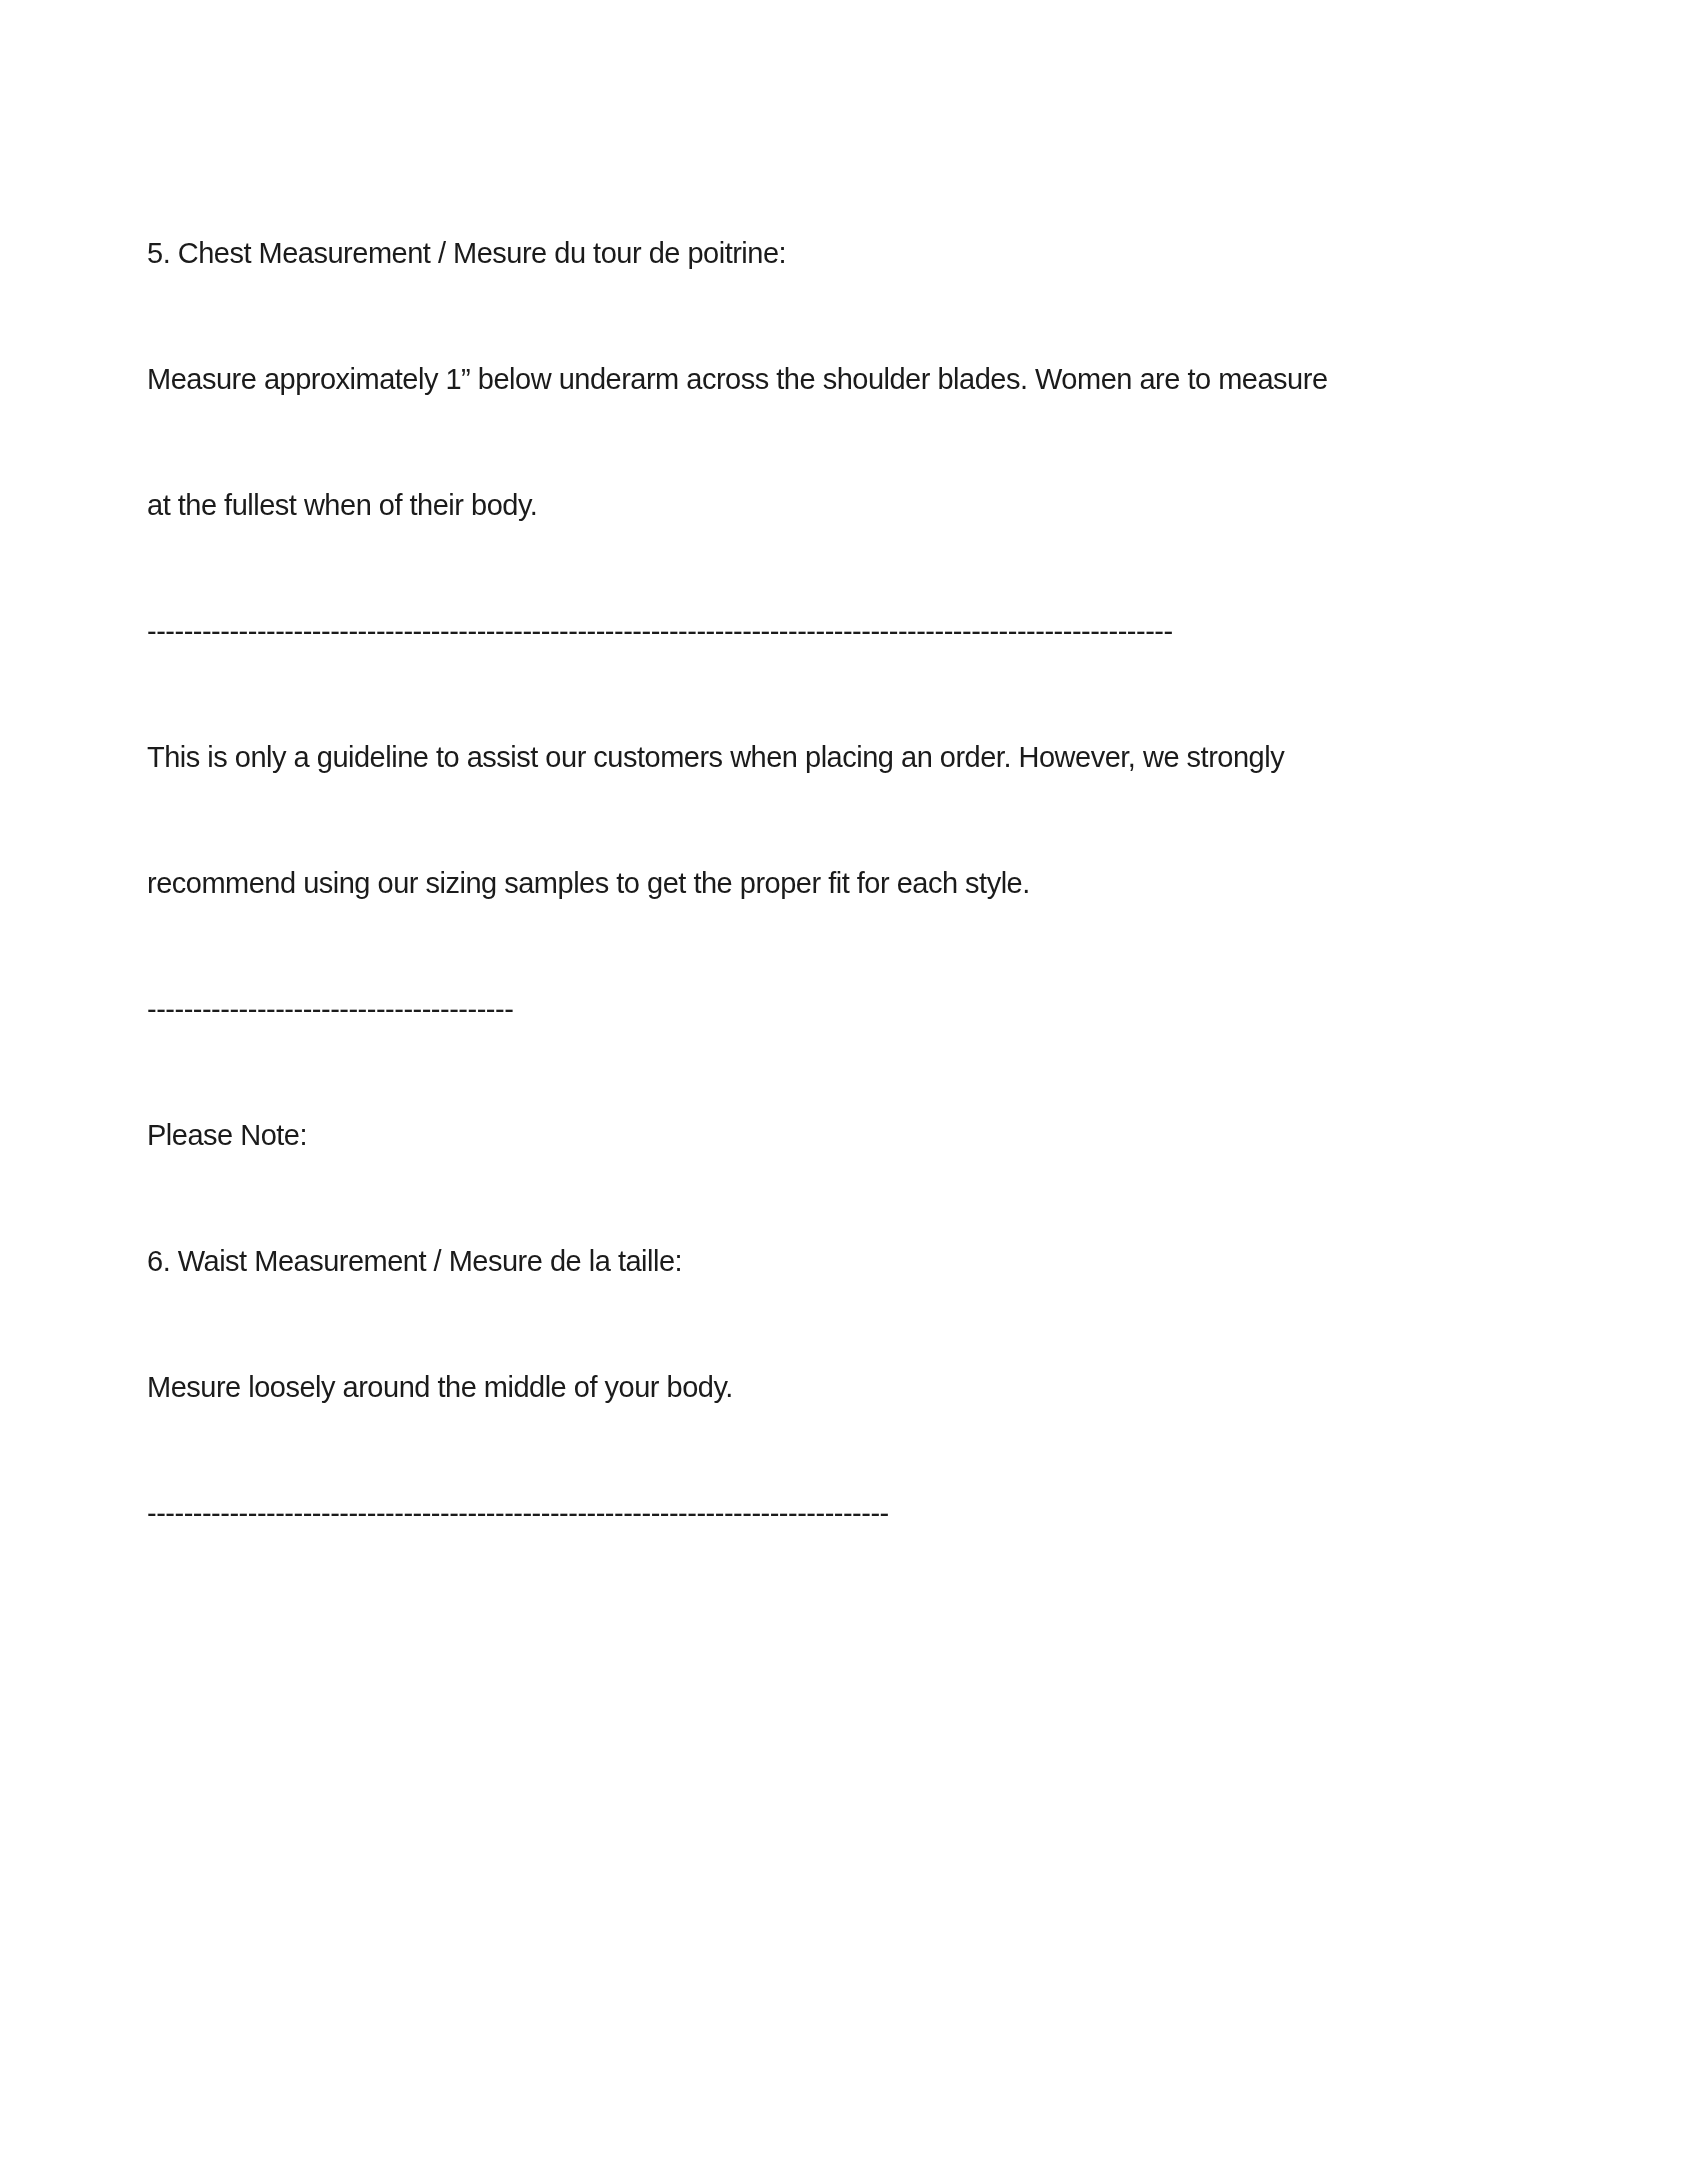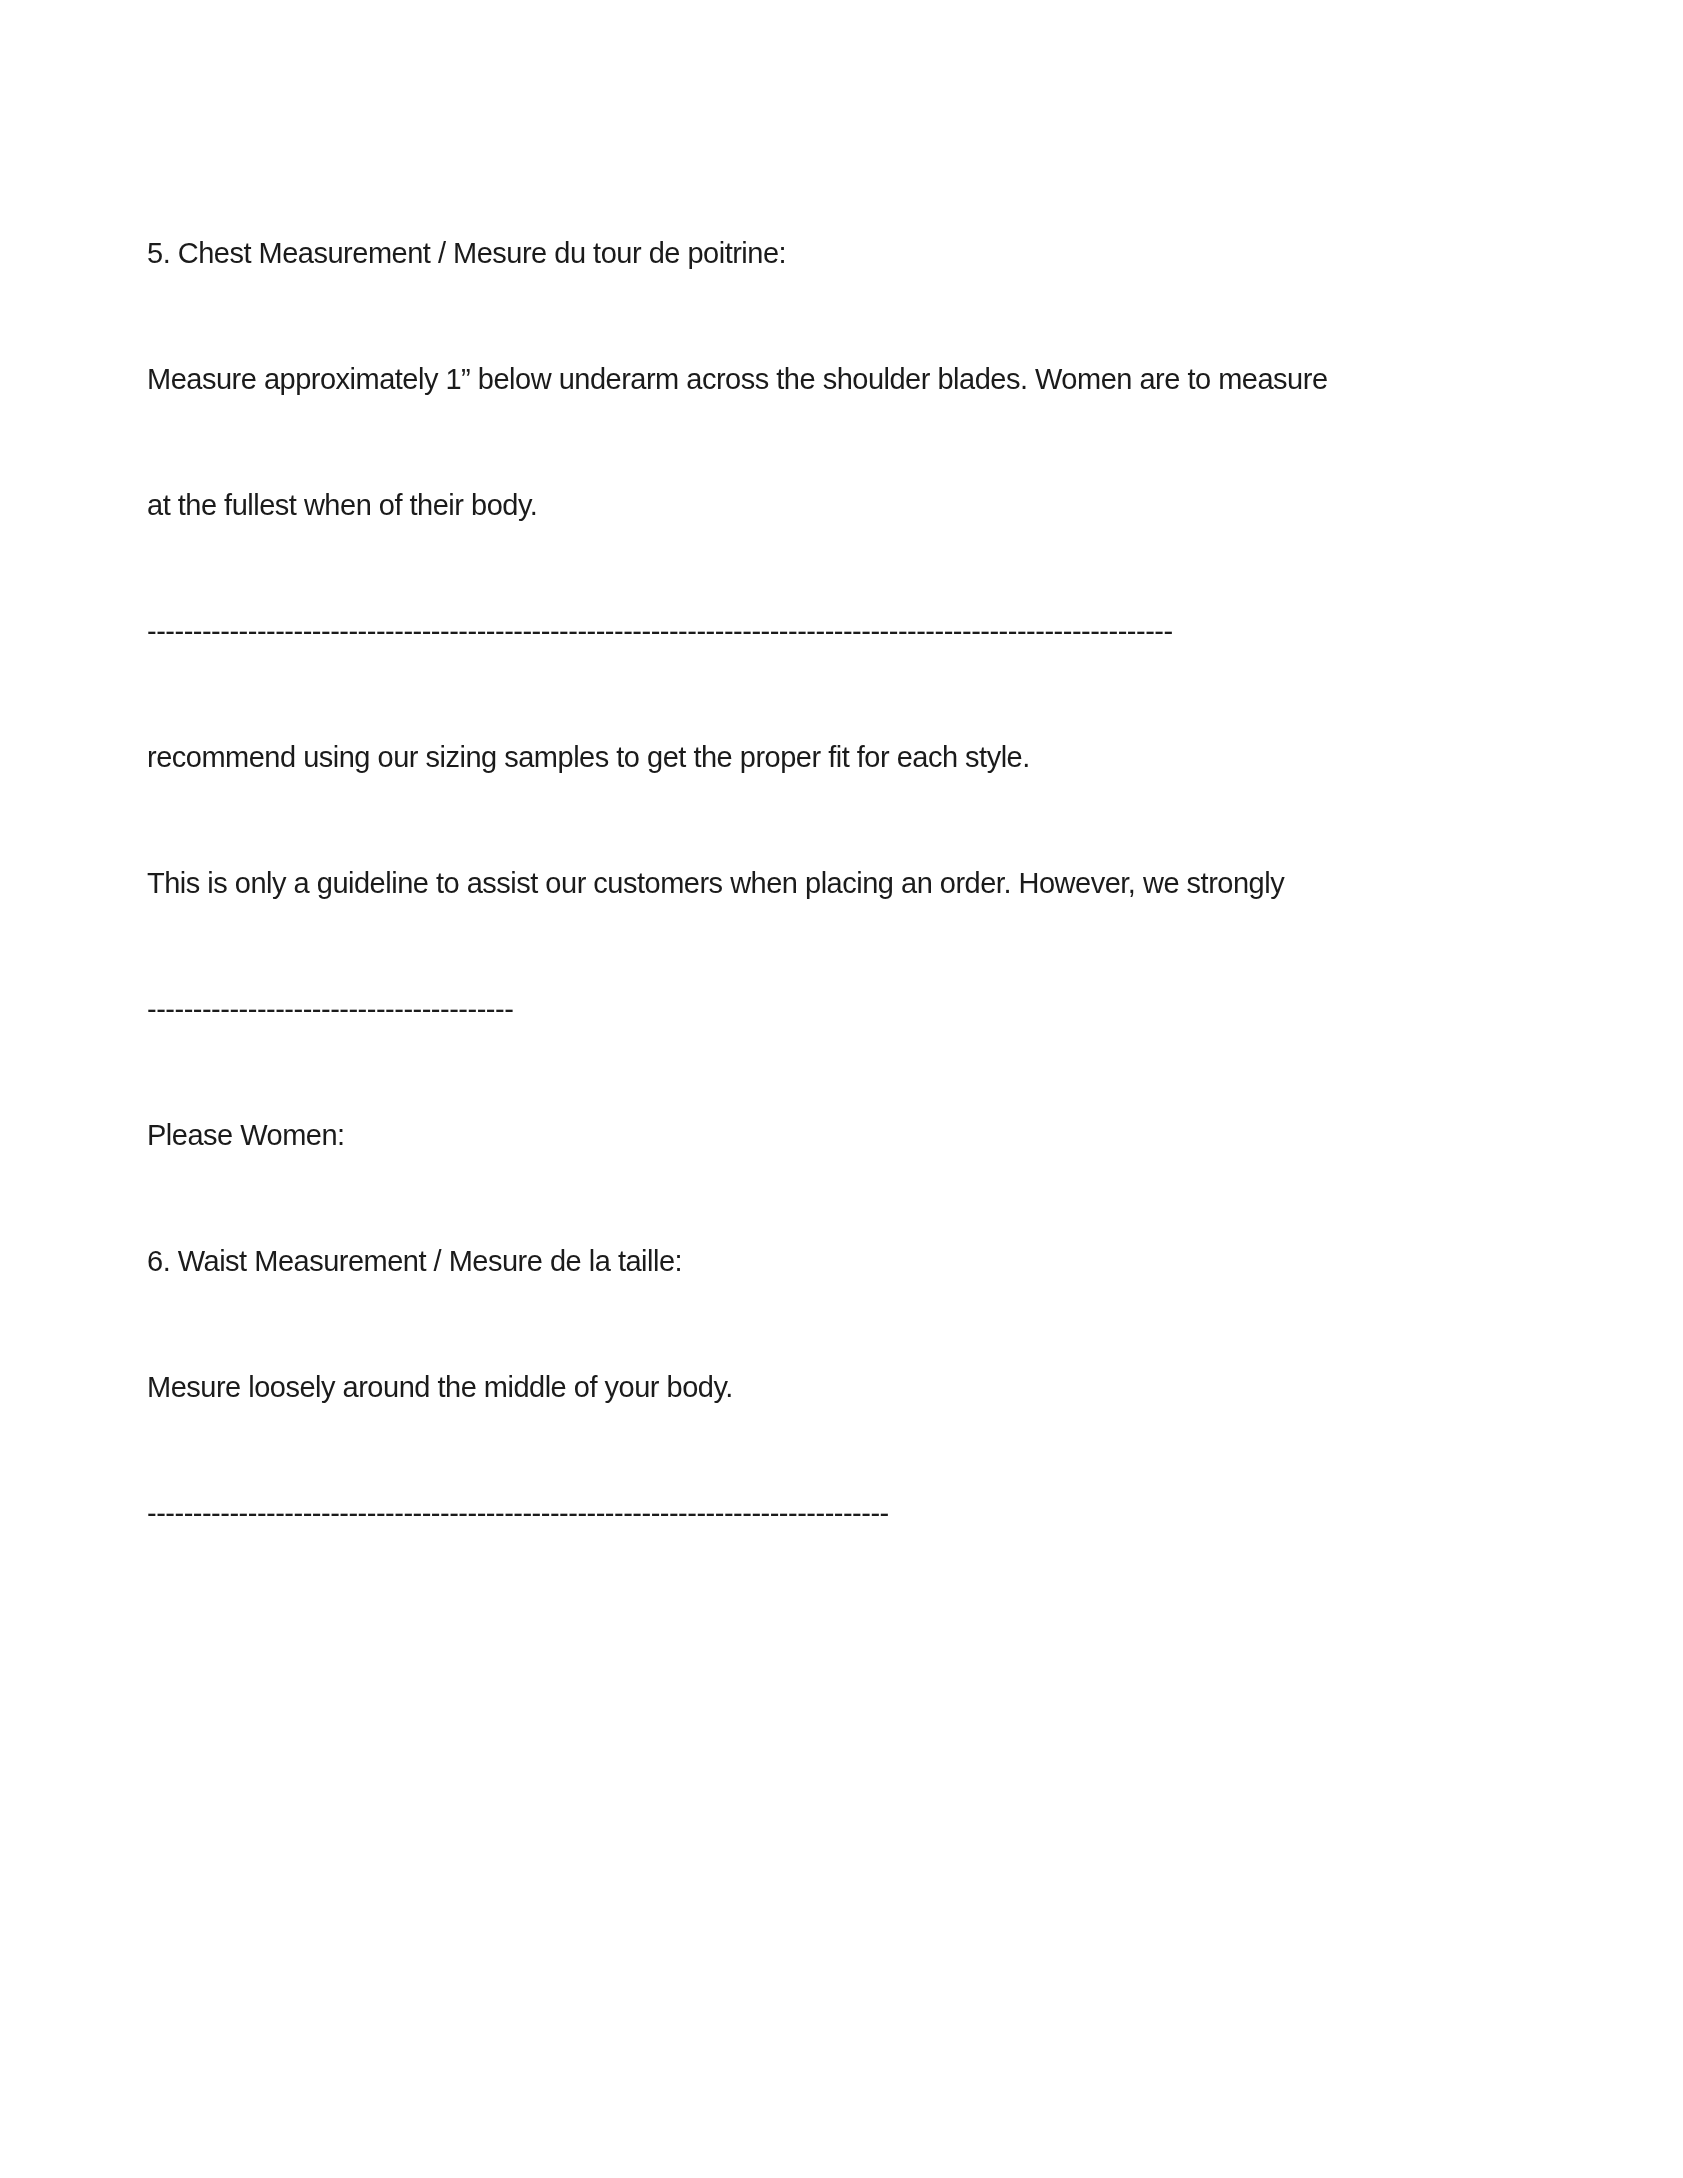--- a/index.html
+++ b/index.html
@@ -32,22 +32,22 @@
 </style>
 </head>
 <body>
 
 <div class="page">
   <div class="doc">
     <div class="line">5. Chest Measurement / Mesure du tour de poitrine:</div>
     <div class="line">Measure approximately 1” below underarm across the shoulder blades. Women are to measure</div>
     <div class="line">at the fullest when of their body.</div>
     <div class="line">----------------------------------------------------------------------------------------------------------------</div>
+    <div class="line">This is only a guideline to assist our customers when placing an order. However, we strongly</div>
     <div class="line">recommend using our sizing samples to get the proper fit for each style.</div>
-    <div class="line">This is only a guideline to assist our customers when placing an order. However, we strongly</div>
     <div class="line">----------------------------------------</div>
-    <div class="line">Please Women:</div>
+    <div class="line">Please Note:</div>
     <div class="line">6. Waist Measurement / Mesure de la taille:</div>
     <div class="line">Mesure loosely around the middle of your body.</div>
     <div class="line">---------------------------------------------------------------------------------</div>
   </div>
 </div>
 
 
 </body></html>

